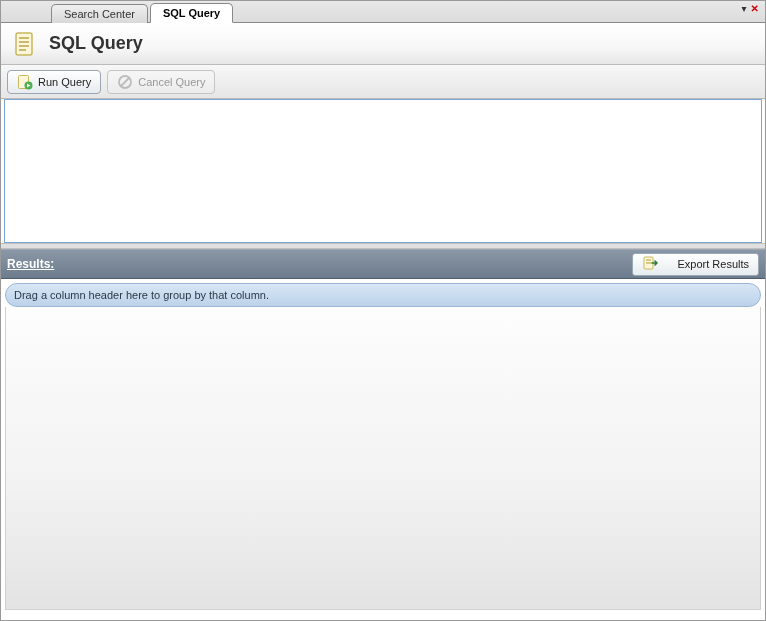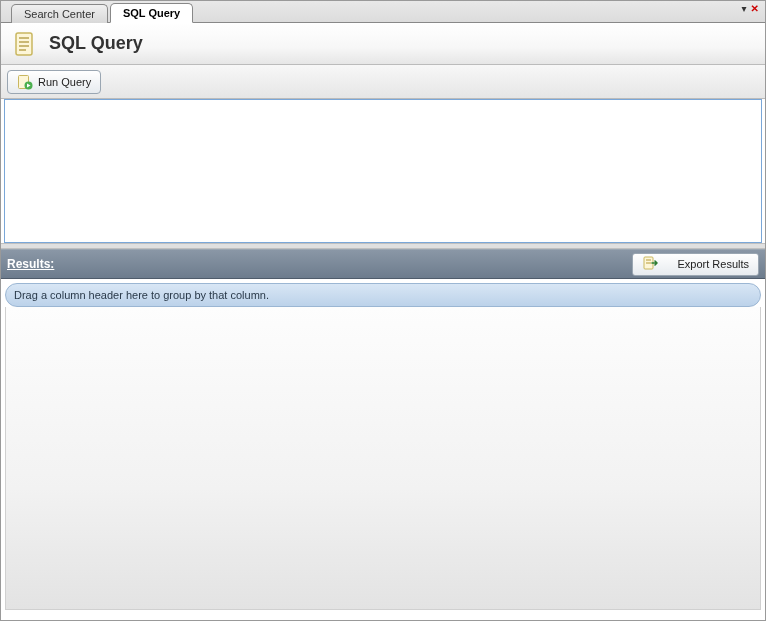--- a/index.html
+++ b/index.html
@@ -29,20 +29,21 @@
     border-top-right-radius: 5px;
     margin-right: 2px;
     font-size: 11px;
     cursor: pointer;
     position: relative;
     top: 1px;
   }
   .tab.inactive {
     background: linear-gradient(to bottom, #f0f0f0, #d8d8d8);
     color: #333;
+    margin-left: 40px;
   }
   .tab.active {
     background: #fff;
     font-weight: bold;
     border-bottom: 1px solid #fff;
     z-index: 2;
   }
   .tab-controls {
     position: absolute;
     right: 6px;
@@ -211,20 +212,29 @@
 <div class="toolbar">
   <button class="btn">
     <span class="icon">
       <svg width="16" height="16" viewBox="0 0 16 16">
         <rect x="1.5" y="1.5" width="10" height="13" rx="1" fill="#fdf6d8" stroke="#c9b760" stroke-width="1"></rect>
         <circle cx="11.5" cy="11.5" r="4" fill="#4caf50"></circle>
         <polygon points="10,9.5 13.5,11.5 10,13.5" fill="#fff"></polygon>
       </svg>
     </span>
     <span>Run Query</span>
+  </button>
+  <button class="btn disabled">
+    <span class="icon">
+      <svg width="16" height="16" viewBox="0 0 16 16">
+        <circle cx="8" cy="8" r="6" fill="none" stroke="#888" stroke-width="1.8"></circle>
+        <line x1="4" y1="12" x2="12" y2="4" stroke="#888" stroke-width="1.8"></line>
+      </svg>
+    </span>
+    <span>Cancel Query</span>
   </button>
 </div>
 
 <div class="query-area">
   <textarea class="query-input" value="" style=""></textarea>
 </div>
 
 <div class="divider"></div>
 
 <div class="results-header">

